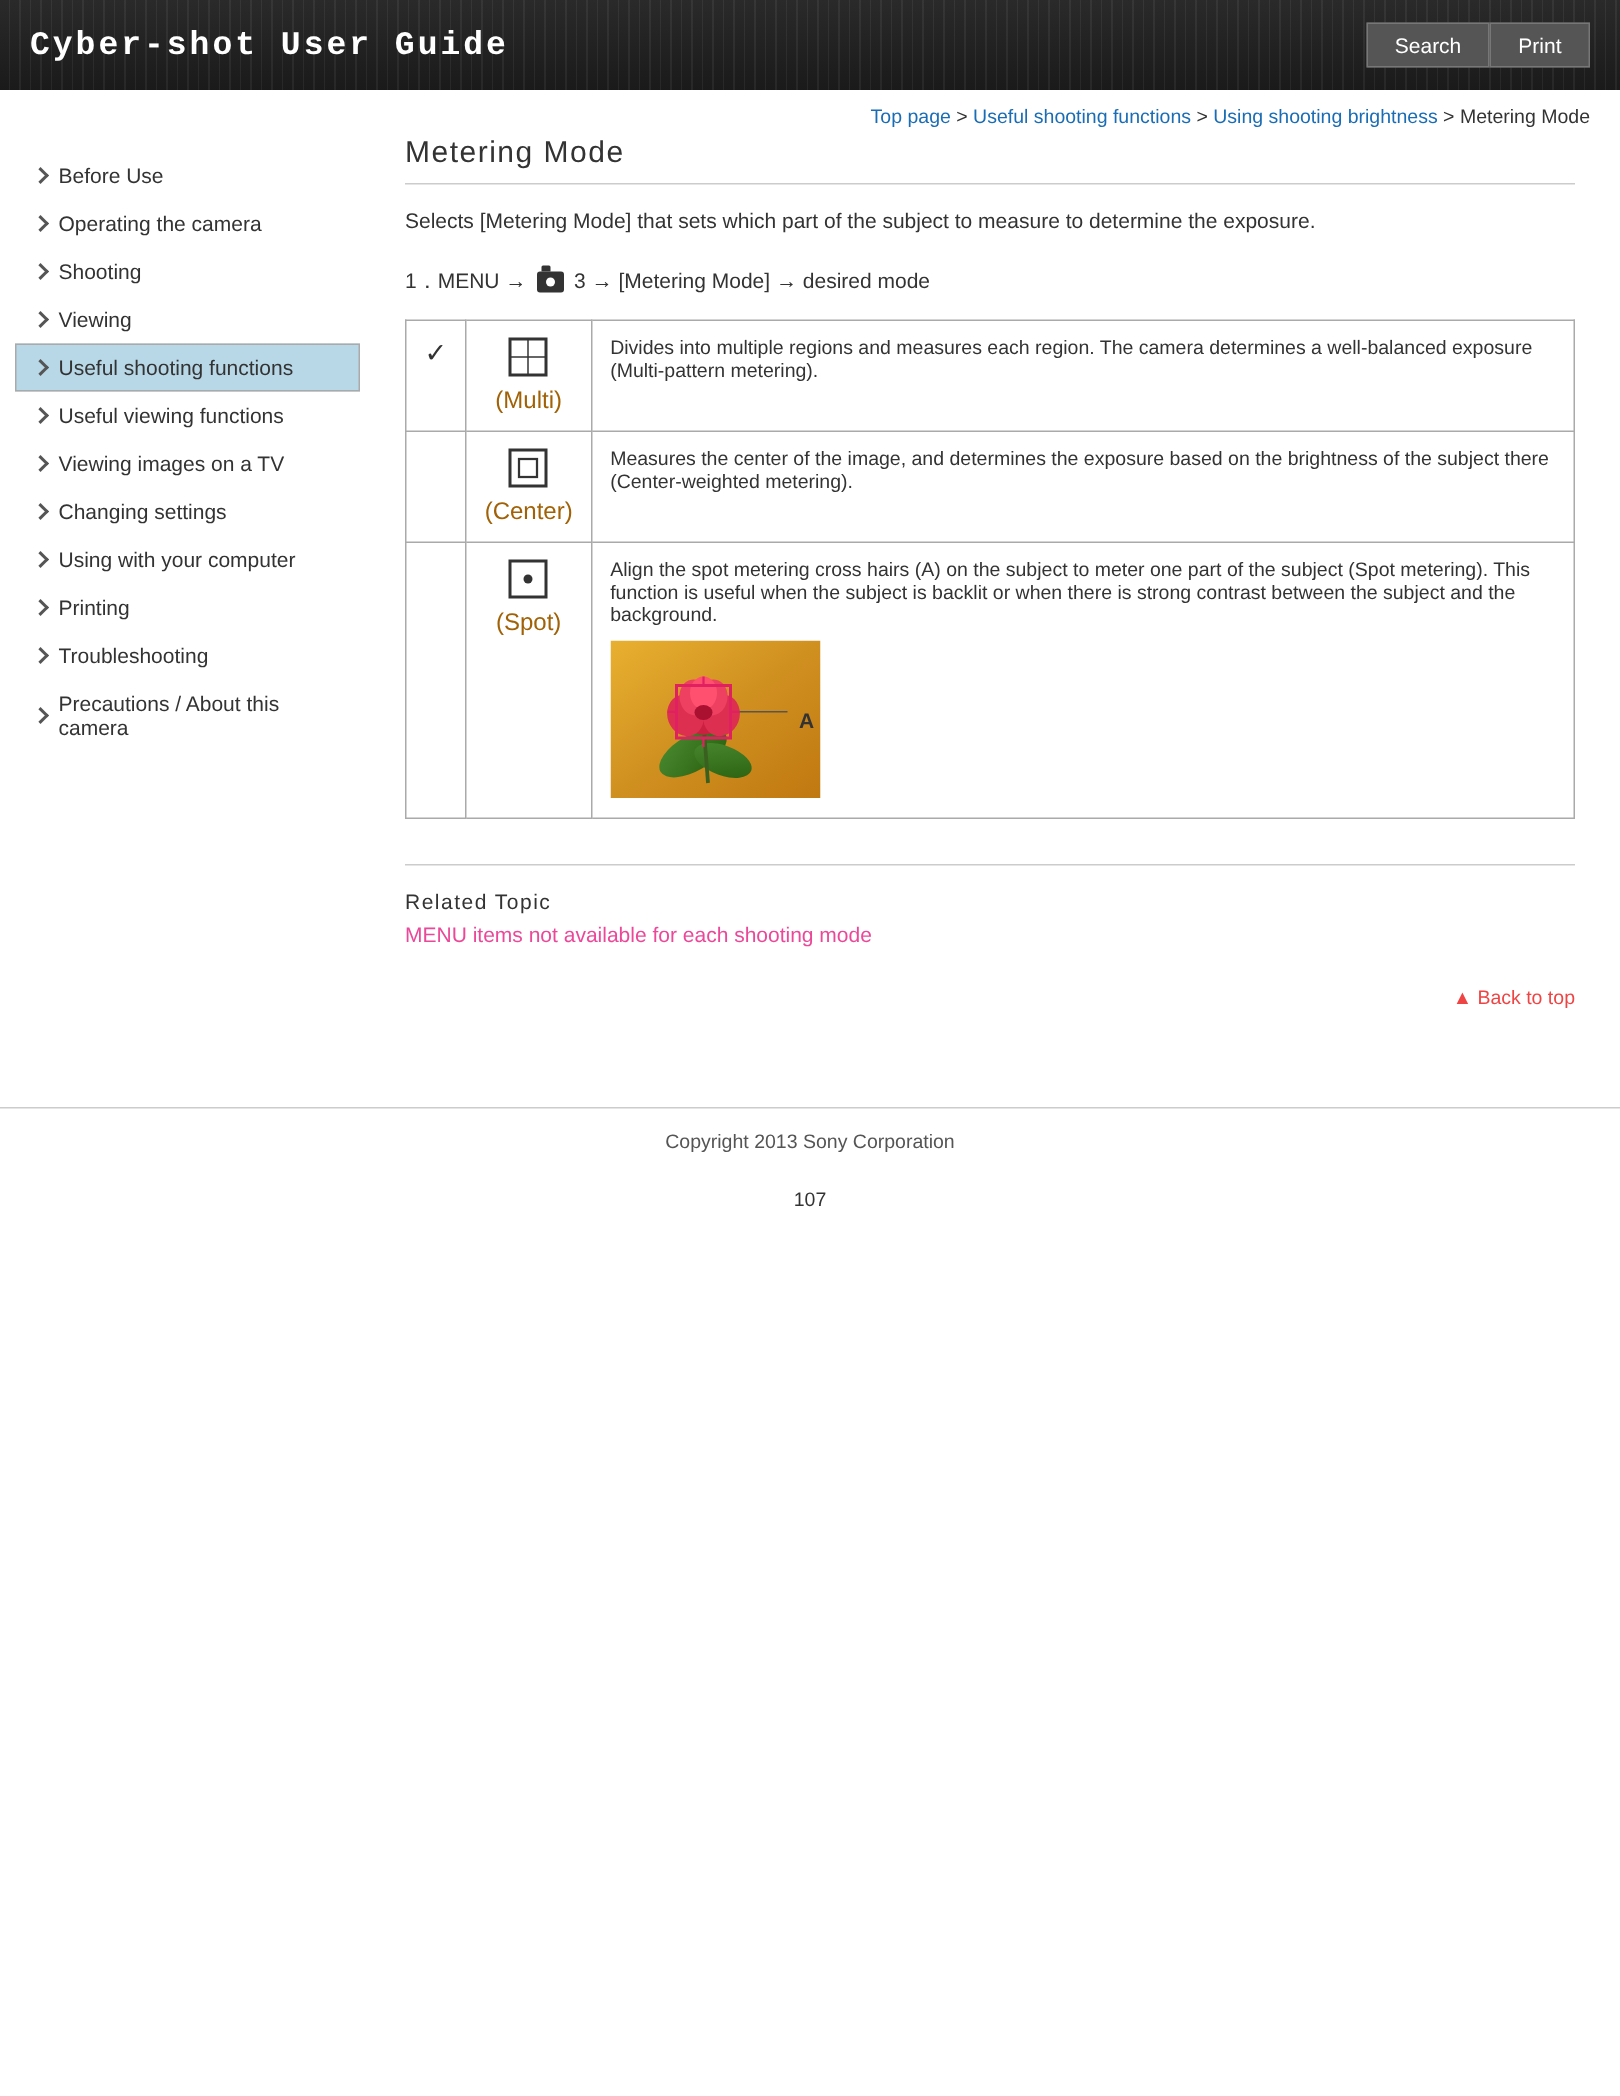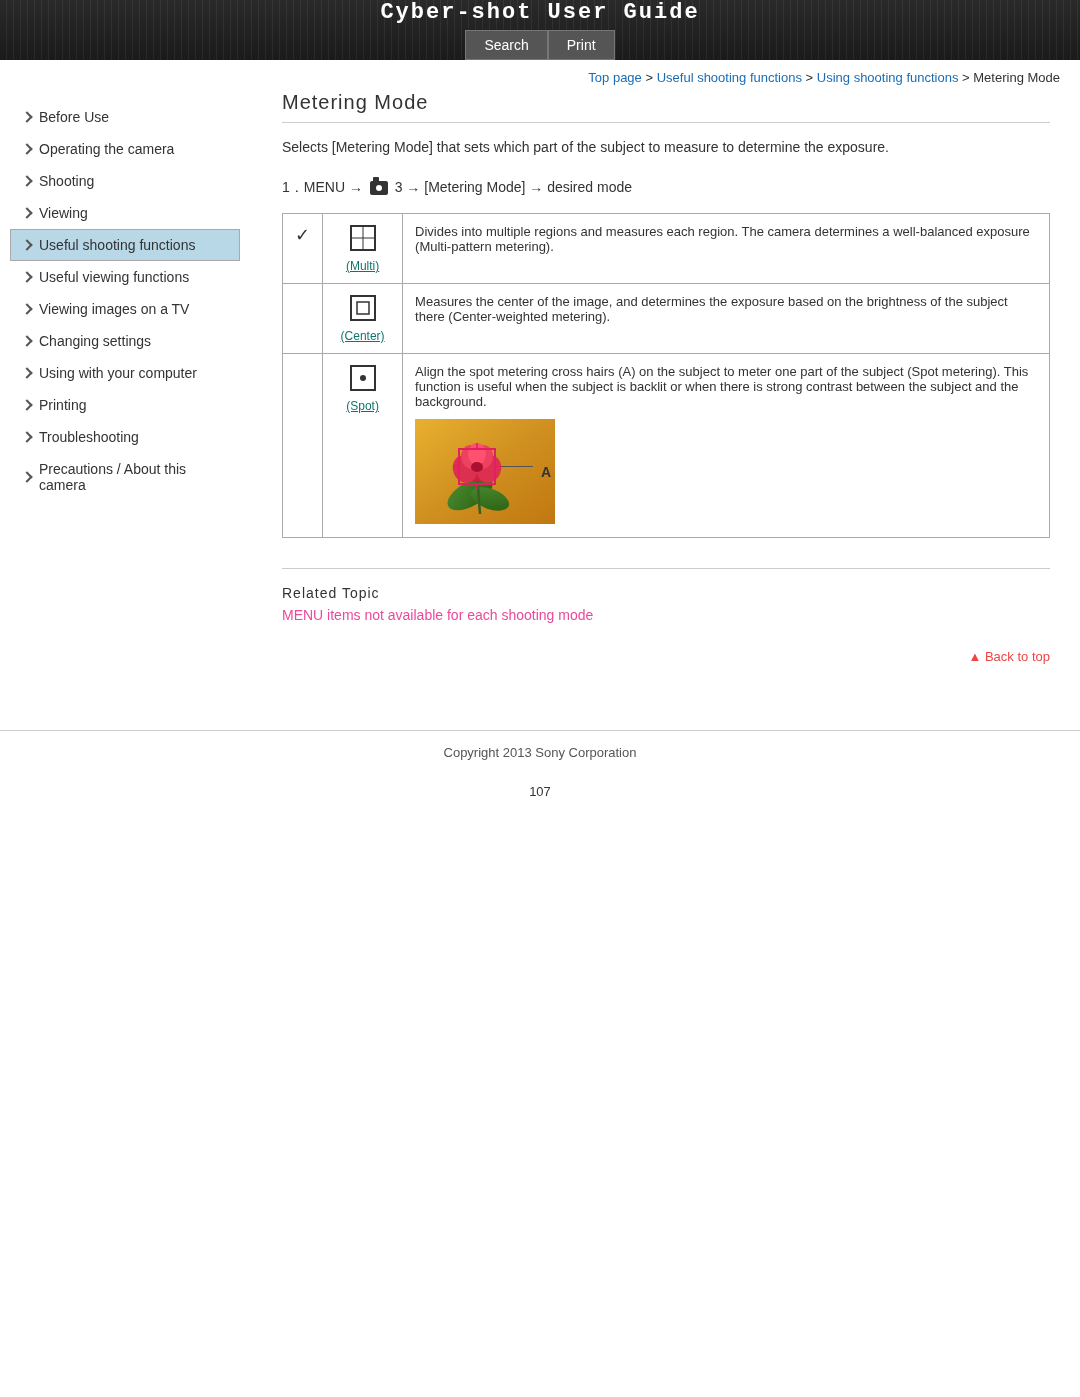--- a/index.html
+++ b/index.html
@@ -14,21 +14,20 @@
     
     .header {
       background: linear-gradient(to bottom, #2a2a2a, #1a1a1a);
       display: flex;
       align-items: center;
       justify-content: space-between;
       padding: 0 20px;
       height: 60px;
       position: relative;
       overflow: hidden;
-      flex-direction: column;
     }
     .header::after {
       content: '';
       position: absolute;
       top: 0; left: 0; right: 0; bottom: 0;
       background-image: repeating-linear-gradient(
         90deg,
         transparent,
         transparent 6px,
         rgba(255,255,255,0.06) 6px,
@@ -69,21 +68,20 @@
     .breadcrumb a {
       color: #1a6db5;
       text-decoration: none;
     }
     .breadcrumb span { color: #333; }
 
     
     .main-layout {
       display: flex;
       padding: 0 10px;
-      gap: 12px;
     }
 
     
     .sidebar {
       width: 230px;
       min-width: 230px;
       padding: 10px 0;
     }
     .sidebar-item {
       display: flex;
@@ -180,24 +178,23 @@
     .desc-col {
       vertical-align: top;
     }
     .check-mark {
       font-size: 18px;
       color: #333;
     }
 
     .icon-label {
       display: block;
-      font-size: 12px;
+      font-size: 16px;
       margin-top: 4px;
-      color: #0f766e;
-      text-decoration: underline;
+      color: #a16207;
     }
 
     
     .related-topic {
       border-top: 1px solid #ccc;
       padding-top: 16px;
       margin-bottom: 20px;
     }
     .related-topic-title {
       font-size: 14px;
@@ -247,21 +244,21 @@
     <button class="header-btn">Search</button>
     <button class="header-btn">Print</button>
   </div>
 </div>
 
 <div class="breadcrumb">
   <a href="#">Top page</a>
   <span> &gt; </span>
   <a href="#">Useful shooting functions</a>
   <span> &gt; </span>
-  <a href="#">Using shooting functions</a>
+  <a href="#">Using shooting brightness</a>
   <span> &gt; </span>
   <span>Metering Mode</span>
 </div>
 
 <div class="main-layout">
 
   <div class="sidebar">
     <div class="sidebar-item">
       <div class="sidebar-arrow"></div>
       <span>Before Use</span>

